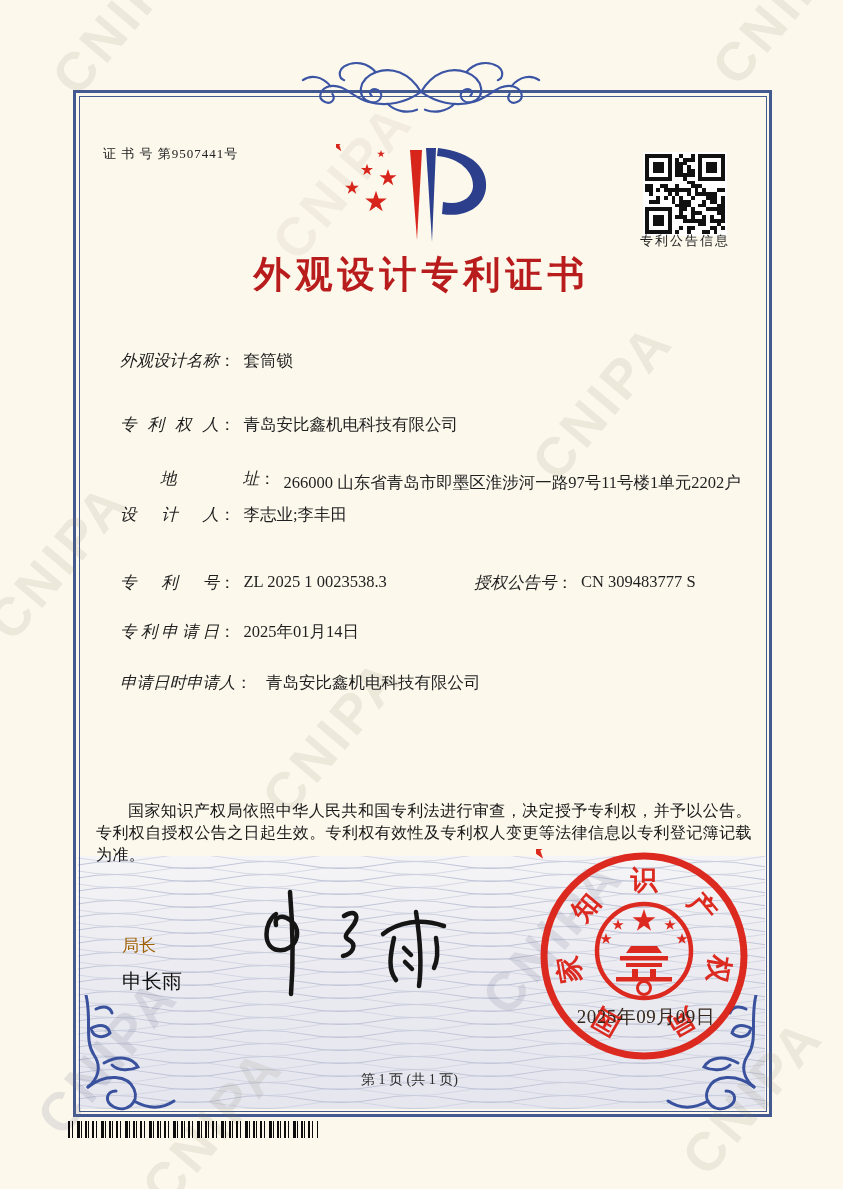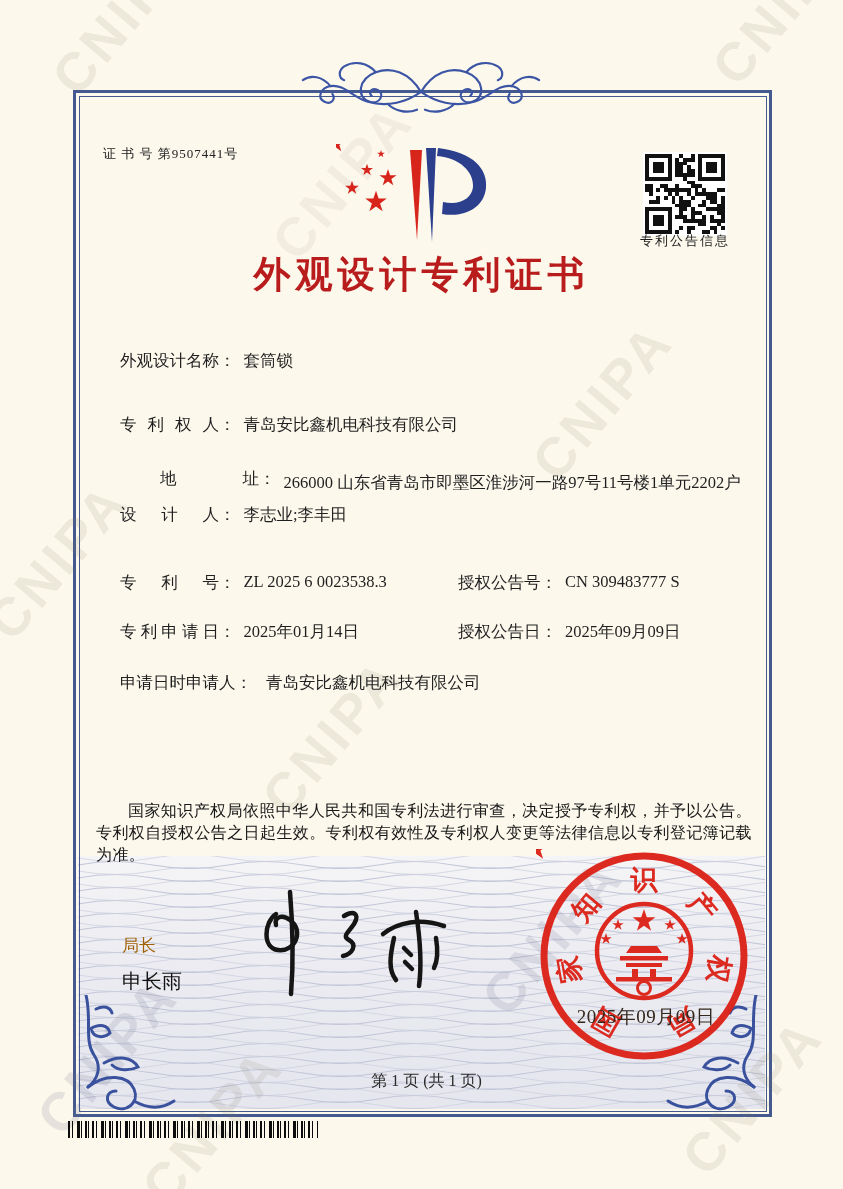--- a/index.html
+++ b/index.html
@@ -26,37 +26,37 @@
   .cf-left{left:76px;top:995px;}
   .cf-right{left:666px;top:995px;transform:scaleX(-1);}
   .cert-no{position:absolute;left:103px;top:145px;font-size:13px;letter-spacing:1px;z-index:3;}
   .logo{position:absolute;left:336px;top:144px;width:170px;height:102px;z-index:3;}
   .qr{position:absolute;left:643px;top:152px;width:80px;height:80px;z-index:3;background:#fff;padding:2px;}
   .qr svg{display:block;width:100%;height:100%;}
   .qr-label{position:absolute;left:620px;top:232px;width:130px;text-align:center;font-size:13px;letter-spacing:2px;color:#1e1e1e;z-index:3;}
   .title{position:absolute;left:0;top:250px;width:843px;text-align:center;
     font-size:37px;font-weight:bold;letter-spacing:5px;color:#b91c1c;z-index:3;}
   .frow{position:absolute;left:120px;font-size:16.5px;z-index:3;color:#1f1f1f;}
-  .flabel{display:inline-block;width:99px;text-align:justify;text-align-last:justify;vertical-align:top;}
+  .flabel{display:inline-block;width:99px;text-align:justify;text-align-last:justify;vertical-align:top;font-style:italic;}
   .flabel.auto{width:auto;text-align-last:auto;}
   .fcolon{display:inline-block;vertical-align:top;}
   .fvalue{display:inline-block;margin-left:8px;vertical-align:top;}
   .fvalue.wrap{width:505px;line-height:29px;}
   .frow.right-col{left:458px;}
   .statement{position:absolute;left:96px;top:800px;width:656px;z-index:3;
     font-size:16px;line-height:22px;letter-spacing:0.4px;text-indent:2em;color:#171717;text-align:justify;}
   .sig-title{position:absolute;left:122px;top:934px;font-size:17px;z-index:4;
     font-family:"Liberation Sans","DejaVu Sans",sans-serif;color:#a16207;}
   .sig-name{position:absolute;left:122px;top:968px;font-size:20px;z-index:4;
     font-family:"Liberation Sans","DejaVu Sans",sans-serif;color:#141414;}
   .signature{position:absolute;left:248px;top:886px;width:205px;height:118px;z-index:4;}
   .seal{position:absolute;left:536px;top:849px;width:214px;height:214px;z-index:4;opacity:0.95;}
   .seal-date{position:absolute;left:566px;top:1004px;width:160px;text-align:center;z-index:5;
     font-size:19px;color:#33261b;letter-spacing:0.5px;}
-  .footer{position:absolute;left:78px;top:1071px;width:697px;text-align:center;font-size:16px;color:#2b2b2b;z-index:3;}
+  .footer{position:absolute;left:61px;top:1071px;width:697px;text-align:center;font-size:14px;color:#2b2b2b;z-index:3;}
   .barcode{position:absolute;left:68px;top:1121px;width:250px;height:17px;z-index:3;
     background:repeating-linear-gradient(90deg,
       #0c0c0c 0 2px,transparent 2px 4px,
       #0c0c0c 4px 5px,transparent 5px 9px,
       #0c0c0c 9px 12px,transparent 12px 13px,
       #0c0c0c 13px 14px,transparent 14px 17px,
       #0c0c0c 17px 19px,transparent 19px 20px,
       #0c0c0c 20px 21px,transparent 21px 24px);}
 </style>
 </head>
@@ -298,30 +298,27 @@
   <div class="frow" style="top:414px;">
     <span class="flabel">专利权人</span><span class="fcolon">：</span><span class="fvalue">青岛安比鑫机电科技有限公司</span>
   </div>
   <div class="frow" style="top:468px;margin-left:40px;">
     <span class="flabel">地址</span><span class="fcolon">：</span><span class="fvalue wrap">266000 山东省青岛市即墨区淮涉河一路97号11号楼1单元2202户</span>
   </div>
   <div class="frow" style="top:504px;">
     <span class="flabel">设计人</span><span class="fcolon">：</span><span class="fvalue">李志业;李丰田</span>
   </div>
   <div class="frow" style="top:572px;">
-    <span class="flabel">专利号</span><span class="fcolon">：</span><span class="fvalue">ZL 2025 6 0023538.3</span>
-  </div>
-  <div class="frow right-col" style="top:572px;">
+    <span class="flabel">专利号</span><span class="fcolon">：</span><span class="fvalue">ZL 2025 1 0023538.3</span>
+  </div>
+  <div class="frow right-col" style="top:572px;margin-left:16px;">
     <span class="flabel auto">授权公告号</span><span class="fcolon">：</span><span class="fvalue">CN 309483777 S</span>
   </div>
   <div class="frow" style="top:621px;">
     <span class="flabel">专利申请日</span><span class="fcolon">：</span><span class="fvalue">2025年01月14日</span>
-  </div>
-  <div class="frow right-col" style="top:621px;">
-    <span class="flabel auto">授权公告日</span><span class="fcolon">：</span><span class="fvalue">2025年09月09日</span>
   </div>
   <div class="frow" style="top:672px;">
     <span class="flabel auto">申请日时申请人</span><span class="fcolon">：</span><span class="fvalue" style="margin-left:14px;">青岛安比鑫机电科技有限公司</span>
   </div>
 
   <div class="statement">国家知识产权局依照中华人民共和国专利法进行审查，决定授予专利权，并予以公告。专利权自授权公告之日起生效。专利权有效性及专利权人变更等法律信息以专利登记簿记载为准。</div>
 
   <div class="sig-title">局长</div>
   <div class="sig-name">申长雨</div>
   <svg class="signature" viewBox="0 0 205 118">

